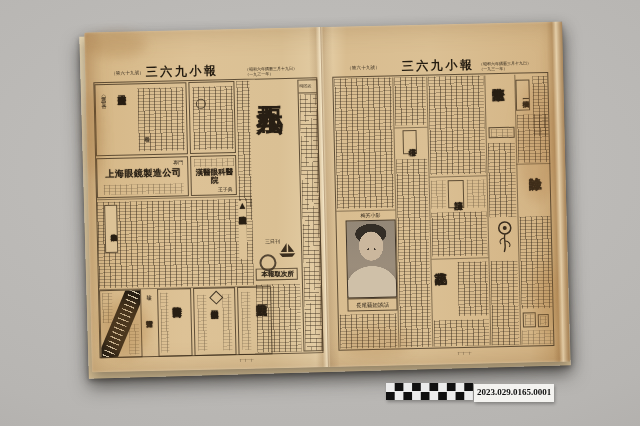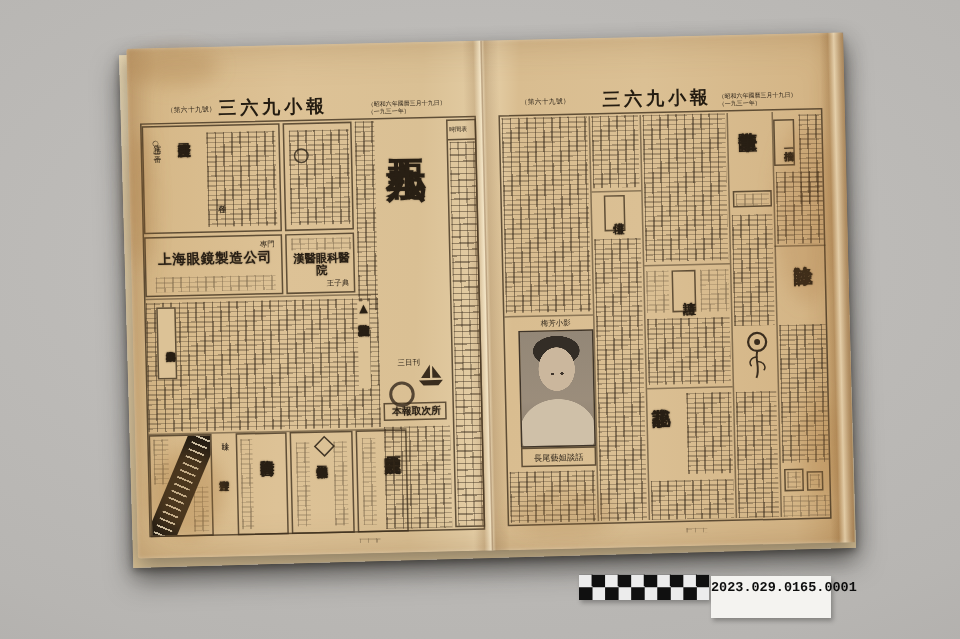--- a/index.html
+++ b/index.html
@@ -212,15 +212,15 @@
     <i class="abs stain" style="left:430px;top:60px;width:40px;height:120px;background:rgba(160,105,50,.20);"></i>
     <i class="abs stain" style="left:250px;top:300px;width:70px;height:32px;background:rgba(150,100,45,.16);"></i>
     <i class="abs stain" style="left:2px;top:0px;width:60px;height:26px;background:rgba(150,100,45,.22);"></i>
     <i class="abs stain" style="left:440px;top:240px;width:30px;height:70px;background:rgba(170,120,60,.22);"></i>
 
     <i class="abs" style="left:462px;top:0;width:16px;height:340px;background:linear-gradient(90deg, rgba(120,75,30,0) 0%, rgba(120,75,30,.20) 35%, rgba(255,244,216,.55) 60%, rgba(110,70,30,.35) 100%);"></i>
   </div>
 
   <div class="abs checker" style="left:386px;top:383px;width:87px;height:17px;"></div>
 
-  <div class="abs plate" style="left:474px;top:384px;width:80px;height:28px;font-family:Liberation Mono, monospace;">2023.029.0165.0001</div>
+  <div class="abs plate" style="left:474px;top:384px;width:80px;height:18px;">2023.029.0165.0001</div>
 
 </div>
 
 </body></html>

